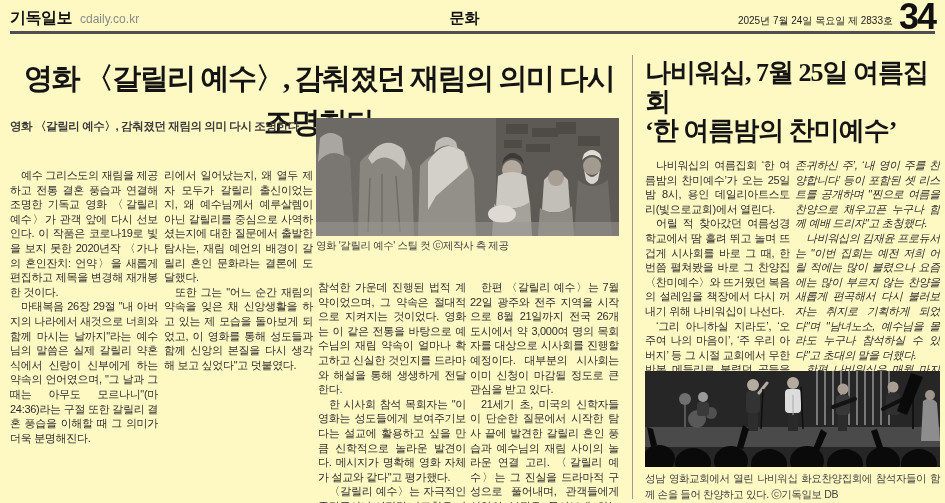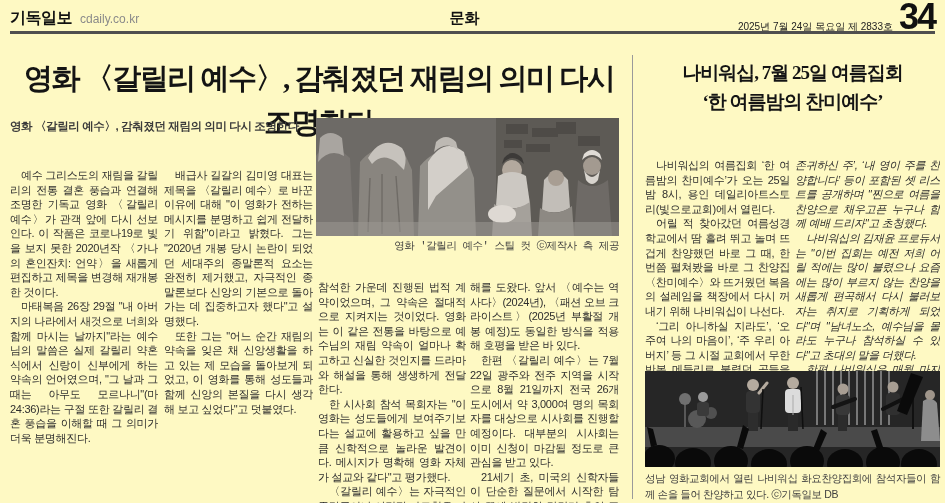--- a/index.html
+++ b/index.html
@@ -5,48 +5,48 @@
   html,body{margin:0;padding:0;background:#e8e8e8;}
   #page{position:relative;width:945px;height:503px;background:#fef9c3;overflow:hidden;
         font-family:"Liberation Sans","DejaVu Sans",sans-serif;color:#2b2b2b;}
   
   .mast-left{position:absolute;left:10px;top:8px;display:flex;align-items:baseline;gap:8px;}
   .paper-name{font-size:16px;font-weight:900;letter-spacing:-0.5px;color:#111;}
   .paper-url{font-size:12px;color:#8a8a8a;}
   .section-title{position:absolute;left:0;right:16px;top:9px;text-align:center;
                  font-size:15px;font-weight:700;color:#111;}
   .mast-right{position:absolute;right:10px;top:0;display:flex;align-items:flex-end;gap:6px;}
-  .date-issue{font-size:10px;color:#222;}
+  .date-issue{font-size:10px;color:#222;padding-bottom:6px;}
   .page-number{font-size:36px;font-weight:700;letter-spacing:-2px;color:#111;line-height:34px;}
   .mast-rule{position:absolute;left:10px;right:10px;top:31px;height:3px;background:#4f4f4f;}
   
   .headline-left{position:absolute;left:10px;top:56px;width:618px;text-align:center;
      font-family:"Liberation Serif","DejaVu Serif",serif;font-size:29px;font-weight:700;
      letter-spacing:-1.5px;color:#141414;line-height:44px;}
-  .headline-right{position:absolute;left:645px;top:58px;width:295px;text-align:center;
-     font-family:"Liberation Serif","DejaVu Serif",serif;font-size:19px;font-weight:700;
+  .headline-right{position:absolute;left:645px;top:58px;width:295px;
+     font-family:"Liberation Serif","DejaVu Serif",serif;font-size:26px;font-weight:700;
      letter-spacing:-1px;color:#141414;line-height:29px;}
   .deck{position:absolute;left:10px;top:119px;width:300px;font-size:11.5px;font-weight:700;
      color:#3b3b3b;letter-spacing:-0.4px;}
   
   .col{position:absolute;font-size:11px;line-height:14.6px;text-align:justify;
        color:#2e2e2e;letter-spacing:-0.3px;overflow:hidden;margin-top:23px;}
   .para{margin:0;text-indent:11px;}
   .para.noindent{text-indent:0;}
   .c1{left:10px;top:145px;width:148px;height:353px;}
   .c2{left:164px;top:145px;width:149px;height:353px;}
   .c3{left:318px;top:257px;width:148px;height:241px;}
   .c4{left:470px;top:257px;width:149px;height:241px;}
   .r1{left:645px;top:135px;width:145px;height:225px;}
   .r2{left:795px;top:135px;width:145px;height:225px;font-style:italic;}
   
   .photo-movie{position:absolute;left:316px;top:118px;width:303px;height:118px;background:#6a6a6a;}
   .photo-movie svg,.photo-worship svg{display:block;width:100%;height:100%;}
-  .caption-movie{position:absolute;left:316px;top:239px;width:303px;text-align:right;
-     font-size:10.5px;color:#3f3f3f;letter-spacing:-0.4px;font-family:Liberation Mono, monospace;}
+  .caption-movie{position:absolute;left:316px;top:239px;width:303px;text-align:left;
+     font-size:10.5px;color:#3f3f3f;letter-spacing:-0.4px;}
   .photo-worship{position:absolute;left:645px;top:371px;width:295px;height:96px;background:#222;}
   .caption-worship{position:absolute;left:645px;top:470px;width:295px;font-size:10.5px;
      line-height:16px;color:#3f3f3f;letter-spacing:-0.4px;text-align:justify;}
   
   .v-divider{position:absolute;left:632px;top:55px;bottom:4px;width:1px;background:#9a9a9a;}
 </style>
 </head>
 <body>
 
 <div id="page">
@@ -108,48 +108,47 @@
       <path d="M268 52 Q276 66 284 52 L282 62 Q276 70 270 62 Z" fill="#d8d4ce"></path>
       <path d="M266 42 Q276 32 286 42 L284 36 Q276 28 268 36 Z" fill="#e0dcd6"></path>
       <path d="M262 62 L258 118 L296 118 L292 62 Q276 74 262 62 Z" fill="#6e6a66"></path>
 
       <rect x="0" y="104" width="303" height="14" fill="#9b9791" opacity="0.55"></rect>
     </svg>
   </div>
   <div class="caption-movie">영화 '갈릴리 예수' 스틸 컷 ⓒ제작사 측 제공</div>
 
   <div class="col c1">
-      <p class="para">예수 그리스도의 재림을 갈릴리의 전통 결혼 풍습과 연결해 조명한 기독교 영화 〈갈릴리 예수〉가 관객 앞에 다시 선보인다. 이 작품은 코로나19로 빛을 보지 못한 2020년작 〈가나의 혼인잔치: 언약〉을 새롭게 편집하고 제목을 변경해 재개봉한 것이다.</p>
+      <p class="para">예수 그리스도의 재림을 제공하고 전통 결혼 풍습과 연결해 조명한 기독교 영화 〈갈릴리 예수〉가 관객 앞에 다시 선보인다. 이 작품은 코로나19로 빛을 보지 못한 2020년작 〈가나의 혼인잔치: 언약〉을 새롭게 편집하고 제목을 변경해 재개봉한 것이다.</p>
       <p class="para">마태복음 26장 29절 "내 아버지의 나라에서 새것으로 너희와 함께 마시는 날까지"라는 예수님의 말씀은 실제 갈릴리 약혼식에서 신랑이 신부에게 하는 약속의 언어였으며, "그 날과 그 때는 아무도 모르나니"(마 24:36)라는 구절 또한 갈릴리 결혼 풍습을 이해할 때 그 의미가 더욱 분명해진다.</p>
     </div>
   <div class="col c2">
-      <p class="para">배급사 길갈의 김미영 대표는 제목을 〈갈릴리 예수〉로 바꾼 이유에 대해 "이 영화가 전하는 메시지를 분명하고 쉽게 전달하기 위함"이라고 밝혔다. 그는 "2020년 개봉 당시 논란이 되었던 세대주의 종말론적 요소는 완전히 제거했고, 자극적인 종말론보다 신앙의 기본으로 돌아가는 데 집중하고자 했다"고 설명했다.</p>
+      <p class="para noindent">리에서 일어났는지, 왜 열두 제자 모두가 갈릴리 출신이었는지, 왜 예수님께서 예루살렘이 아닌 갈릴리를 중심으로 사역하셨는지에 대한 질문에서 출발한 탐사는, 재림 예언의 배경이 갈릴리 혼인 문화라는 결론에 도달했다.</p>
       <p class="para">또한 그는 "어느 순간 재림의 약속을 잊은 채 신앙생활을 하고 있는 제 모습을 돌아보게 되었고, 이 영화를 통해 성도들과 함께 신앙의 본질을 다시 생각해 보고 싶었다"고 덧붙였다.</p>
     </div>
   <div class="col c3">
       <p class="para noindent">참석한 가운데 진행된 법적 계약이었으며, 그 약속은 절대적으로 지켜지는 것이었다. 영화는 이 같은 전통을 바탕으로 예수님의 재림 약속이 얼마나 확고하고 신실한 것인지를 드라마와 해설을 통해 생생하게 전달한다.</p>
       <p class="para">한 시사회 참석 목회자는 "이 영화는 성도들에게 보여주기보다는 설교에 활용하고 싶을 만큼 신학적으로 놀라운 발견이다. 메시지가 명확해 영화 자체가 설교와 같다"고 평가했다.</p>
       <p class="para">〈갈릴리 예수〉는 자극적인 종말론이나 이단적 가르침을 지양하고, 성령 충만과 복음 전파라는 신앙의 본질을 강조한다. 배급사 길갈은 성도들이 이해하기 쉽게 번역한 자막과 개역개정 성경 본문을 충실히 반영하는 번역 방식으로 관객의 이</p>
     </div>
   <div class="col c4">
-      <p class="para noindent">해를 도왔다. 앞서 〈예수는 역사다〉(2024년), 〈패션 오브 크라이스트〉(2025년 부활절 개봉 예정)도 동일한 방식을 적용해 호평을 받은 바 있다.</p>
       <p class="para">한편 〈갈릴리 예수〉는 7월 22일 광주와 전주 지역을 시작으로 8월 21일까지 전국 26개 도시에서 약 3,000여 명의 목회자를 대상으로 시사회를 진행할 예정이다. 대부분의 시사회는 이미 신청이 마감될 정도로 큰 관심을 받고 있다.</p>
       <p class="para">21세기 초, 미국의 신학자들이 단순한 질문에서 시작한 탐사 끝에 발견한 갈릴리 혼인 풍습과 예수님의 재림 사이의 놀라운 연결 고리. 〈갈릴리 예수〉는 그 진실을 드라마적 구성으로 풀어내며, 관객들에게 신앙의 본질을 돌아보게 하는 계기를 제공하고 있다.  김세환 기자</p>
     </div>
 
   <div class="v-divider"></div>
 
   <div class="headline-right">
     <div>나비워십, 7월 25일 여름집회</div>
     <div>‘한 여름밤의 찬미예수’</div>
   </div>
 
   <div class="col r1">
       <p class="para">나비워십의 여름집회 ‘한 여름밤의 찬미예수’가 오는 25일 밤 8시, 용인 데일리아트스토리(빛으로교회)에서 열린다.</p>
-      <p class="para">어릴 적 찾아갔던 여름성경학교에서 땀 흘려 뛰고 놀며 뜨겁게 찬양했던 바로 그 때, 한 번쯤 펼쳐봤을 바로 그 찬양집 〈찬미예수〉와 뜨거웠던 복음의 설레임을 책장에서 다시 꺼내기 위해 나비워십이 나선다.</p>
+      <p class="para">어릴 적 찾아갔던 여름성경학교에서 땀 흘려 뛰고 놀며 뜨겁게 시사회를 바로 그 때, 한 번쯤 펼쳐봤을 바로 그 찬양집 〈찬미예수〉와 뜨거웠던 복음의 설레임을 책장에서 다시 꺼내기 위해 나비워십이 나선다.</p>
       <p class="para">‘그리 아니하실 지라도’, ‘오 주여 나의 마음이’, ‘주 우리 아버지’ 등 그 시절 교회에서 무한반복 메들리로 불렸던 곡들을 좀 더 세련된 편곡에 그때의 열정으로 부르는 시간으로 만들어 질 예정이다.</p>
     </div>
   <div class="col r2">
       <p class="para noindent">존귀하신 주’, ‘내 영이 주를 찬양합니다’ 등이 포함된 셋 리스트를 공개하며 "찐으로 여름을 찬양으로 채우고픈 누구나 함께 예배 드리자"고 초청했다.</p>
       <p class="para">나비워십의 김재윤 프로듀서는 "이번 집회는 예전 저희 어릴 적에는 많이 불렸으나 요즘에는 많이 부르지 않는 찬양을 새롭게 편곡해서 다시 불러보자는 취지로 기획하게 되었다"며 "남녀노소, 예수님을 몰라도 누구나 참석하실 수 있다"고 초대의 말을 더했다.</p>
       <p class="para">한편 나비워십은 매월 마지막 주 화요일 저녁 8시, 성남 영화교회에서 정기 예배모임을 가지고 있으며 7월 예배모임은 이번 여름집회로 대신한다. 김진영 기자</p>
     </div>
 
   <div class="photo-worship">
     <svg viewBox="0 0 295 96" preserveAspectRatio="none">

